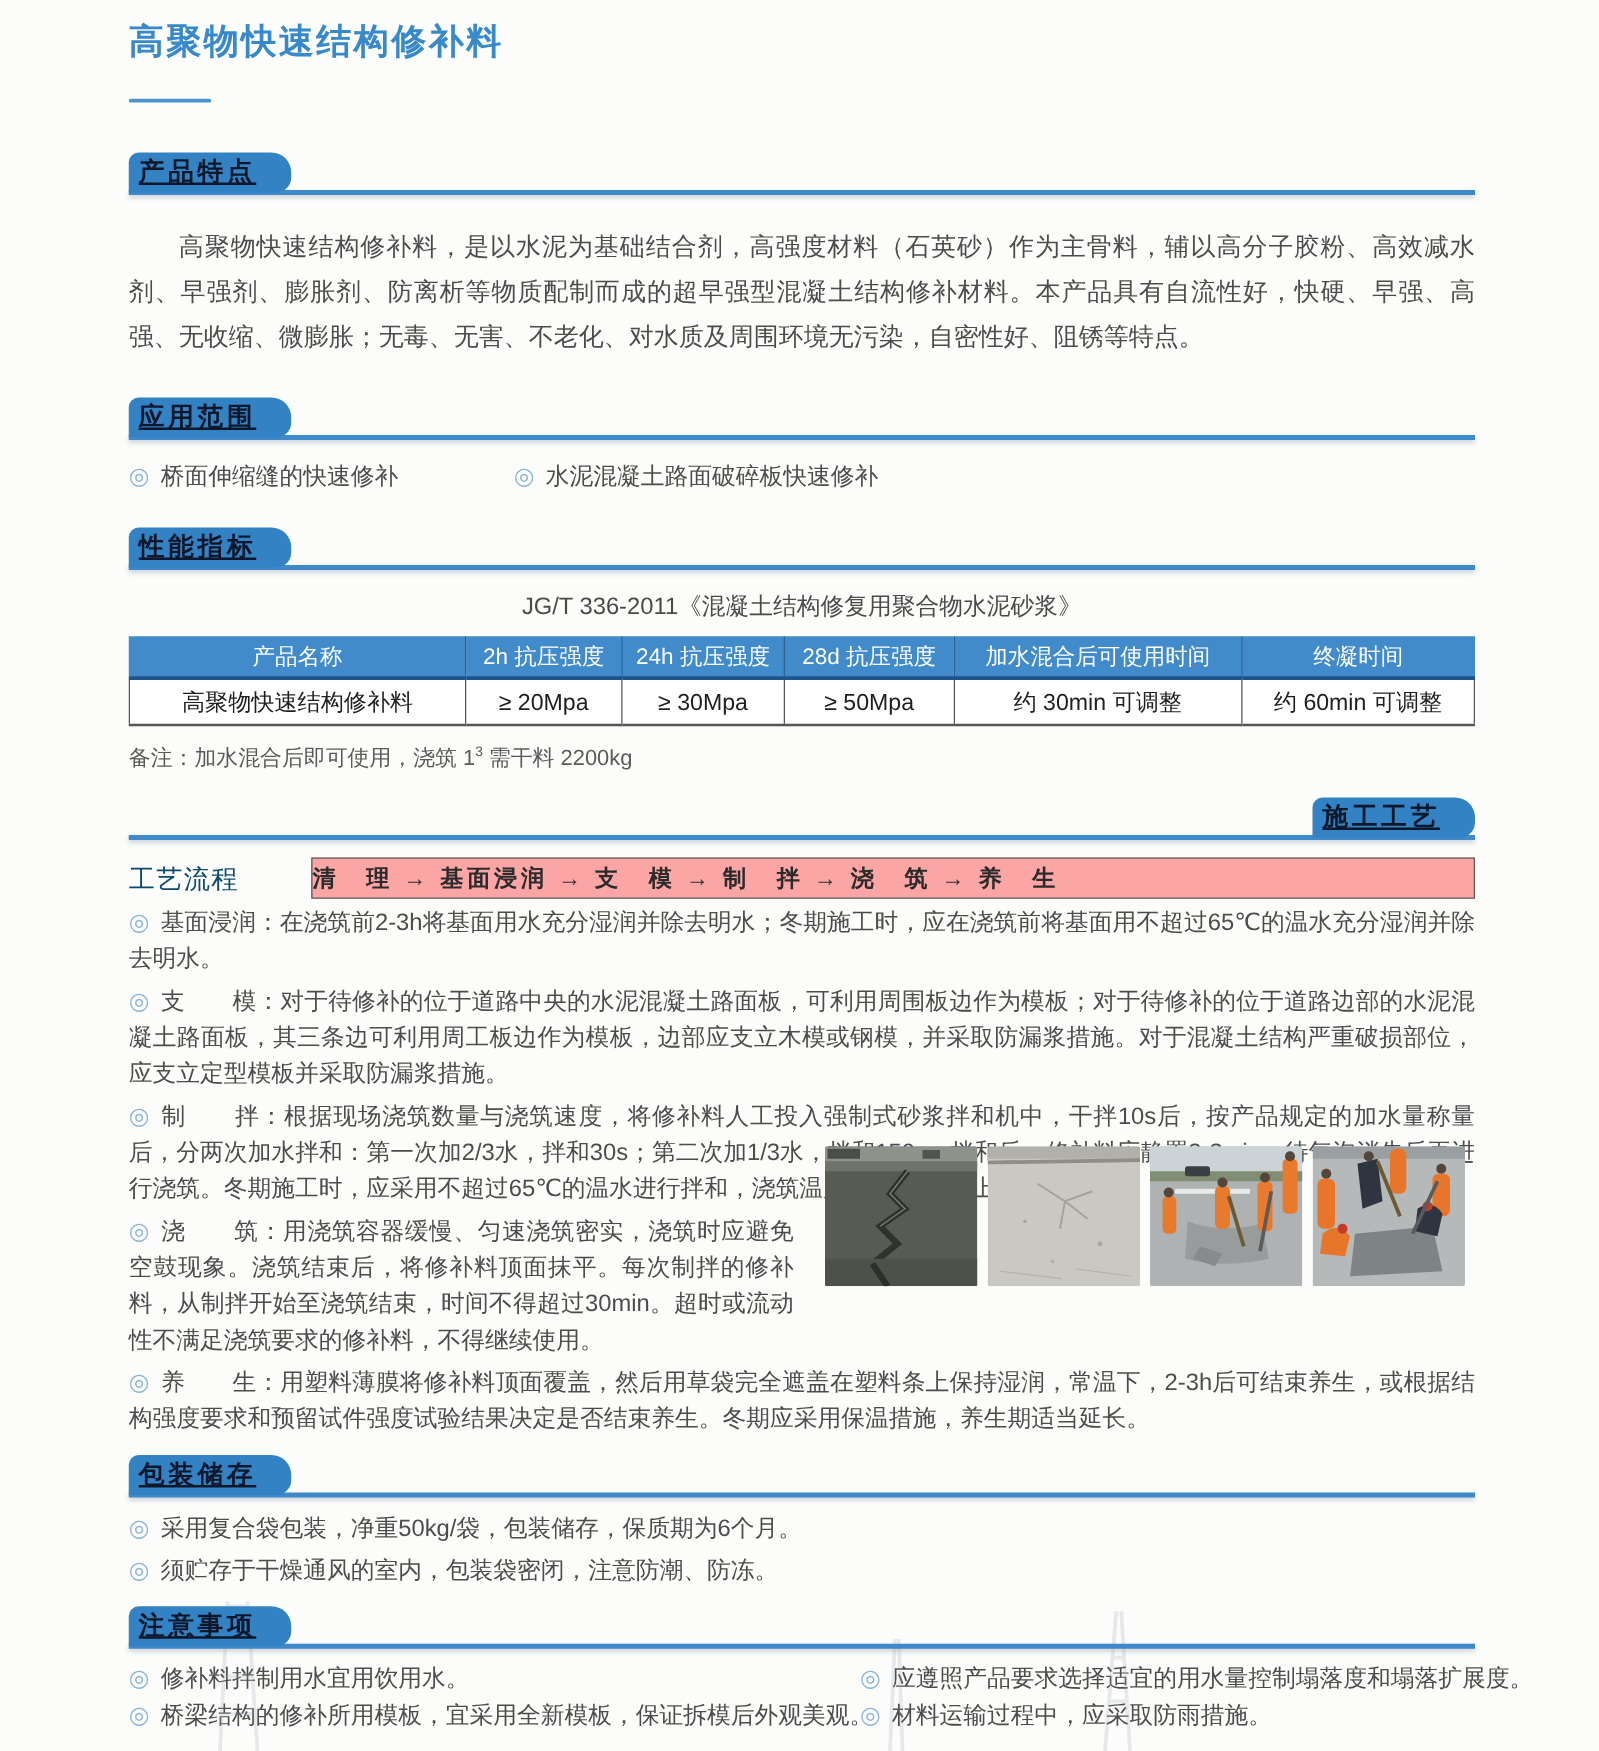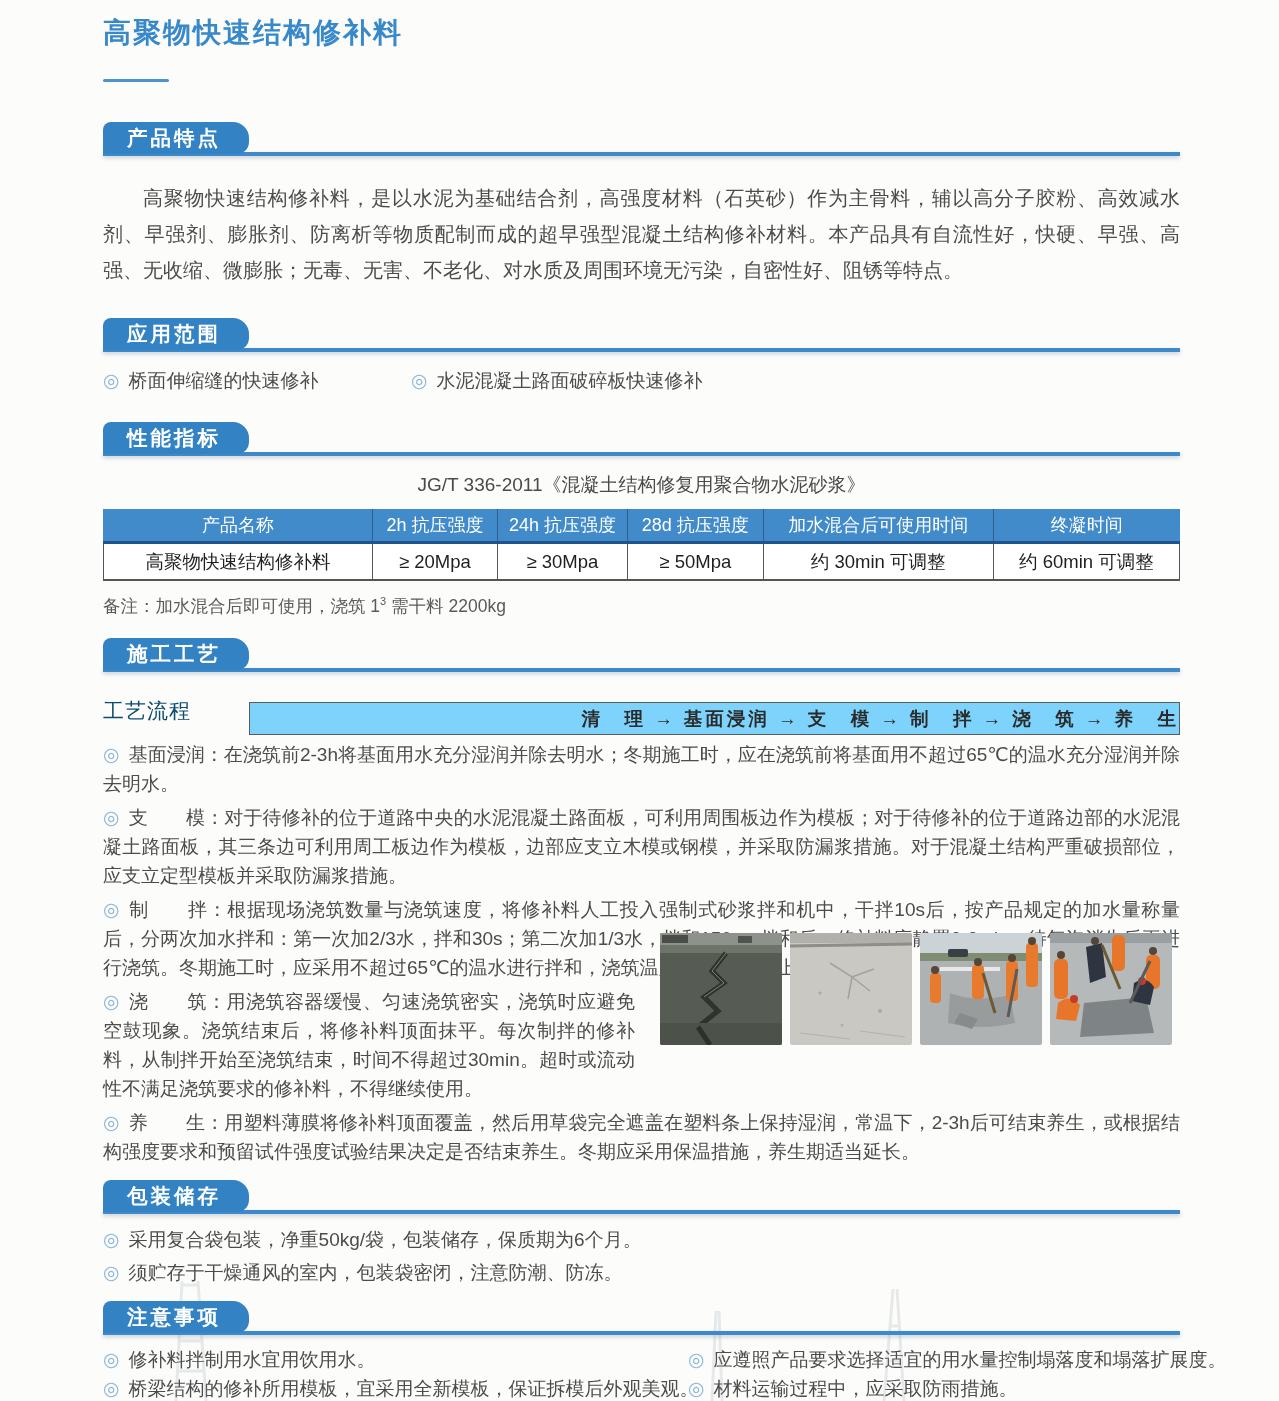--- a/index.html
+++ b/index.html
@@ -24,26 +24,26 @@
     color:#3889ca;letter-spacing:2px;
   }
   .title-underline{
     width:66px;height:3px;background:#4b94cf;
     margin-top:27px;border-radius:2px;
   }
   
   .sec-header{margin-top:0;}
   .sec-tab{
     display:inline-block;
-    background:#3282c4;color:#ffffff;
+    background:#3282c4;color:#0f172a;
     font-size:20.5px;font-weight:bold;letter-spacing:3px;
     height:32px;line-height:32px;
-    padding:0 28px 0 24px;
+    padding:0 28px 0 8px;
     border-radius:8px 16px 12px 0;
-    position:relative;z-index:2;
+    position:relative;z-index:2;text-decoration:underline;
   }
   .sec-rule{
     height:4px;background:#3d89c9;
     margin-top:-2px;
     box-shadow:0 2px 4px rgba(100,120,140,.35);
     position:relative;z-index:1;
   }
   
   .intro{
     margin:24px 0 0 0;
@@ -98,23 +98,23 @@
   .remark sup{font-size:11px;}
   
   .flow-row{
     display:flex;align-items:center;margin-top:14px;
   }
   .flow-label{
     width:146px;font-size:21px;color:#0c4a6e;letter-spacing:1px;
   }
   .flow-box{
     flex:1;border:1px solid #5a5b5d;
-    text-align:right;padding:3px 0;
+    text-align:left;padding:3px 0;
     font-size:18.5px;font-weight:bold;color:#2b2b2b;
-    letter-spacing:3px;background:#7dd3fc;margin-top:16px;
+    letter-spacing:3px;background:#fca5a5;
   }
   .steps{position:relative;margin-top:5px;}
   .step{
     margin:5px 0 0 0;
     font-size:19px;line-height:29px;color:#4c4c4c;
     text-align:justify;
   }
   .step.wrap-photos{padding-right:545px;}
   .photos{
     position:absolute;top:193px;right:8px;
@@ -138,21 +138,21 @@
   }
   .notice-cell{line-height:28.8px;white-space:nowrap;}
   
   .watermark{
     position:absolute;left:0;bottom:0;width:1279px;height:130px;
     opacity:.22;pointer-events:none;
   }
   .mt28{margin-top:28px;}
   .mt30{margin-top:30px;}
   .mt40{margin-top:40px;}
-  .mt20{margin-top:20px;}
+  .mt20{margin-top:20px;text-align:right;}
   .mt14{margin-top:14px;}
   .mt12{margin-top:12px;}
 </style>
 </head>
 <body>
 
 <div class="page">
   <div class="content">
 
     <div class="doc-title">高聚物快速结构修补料</div>

